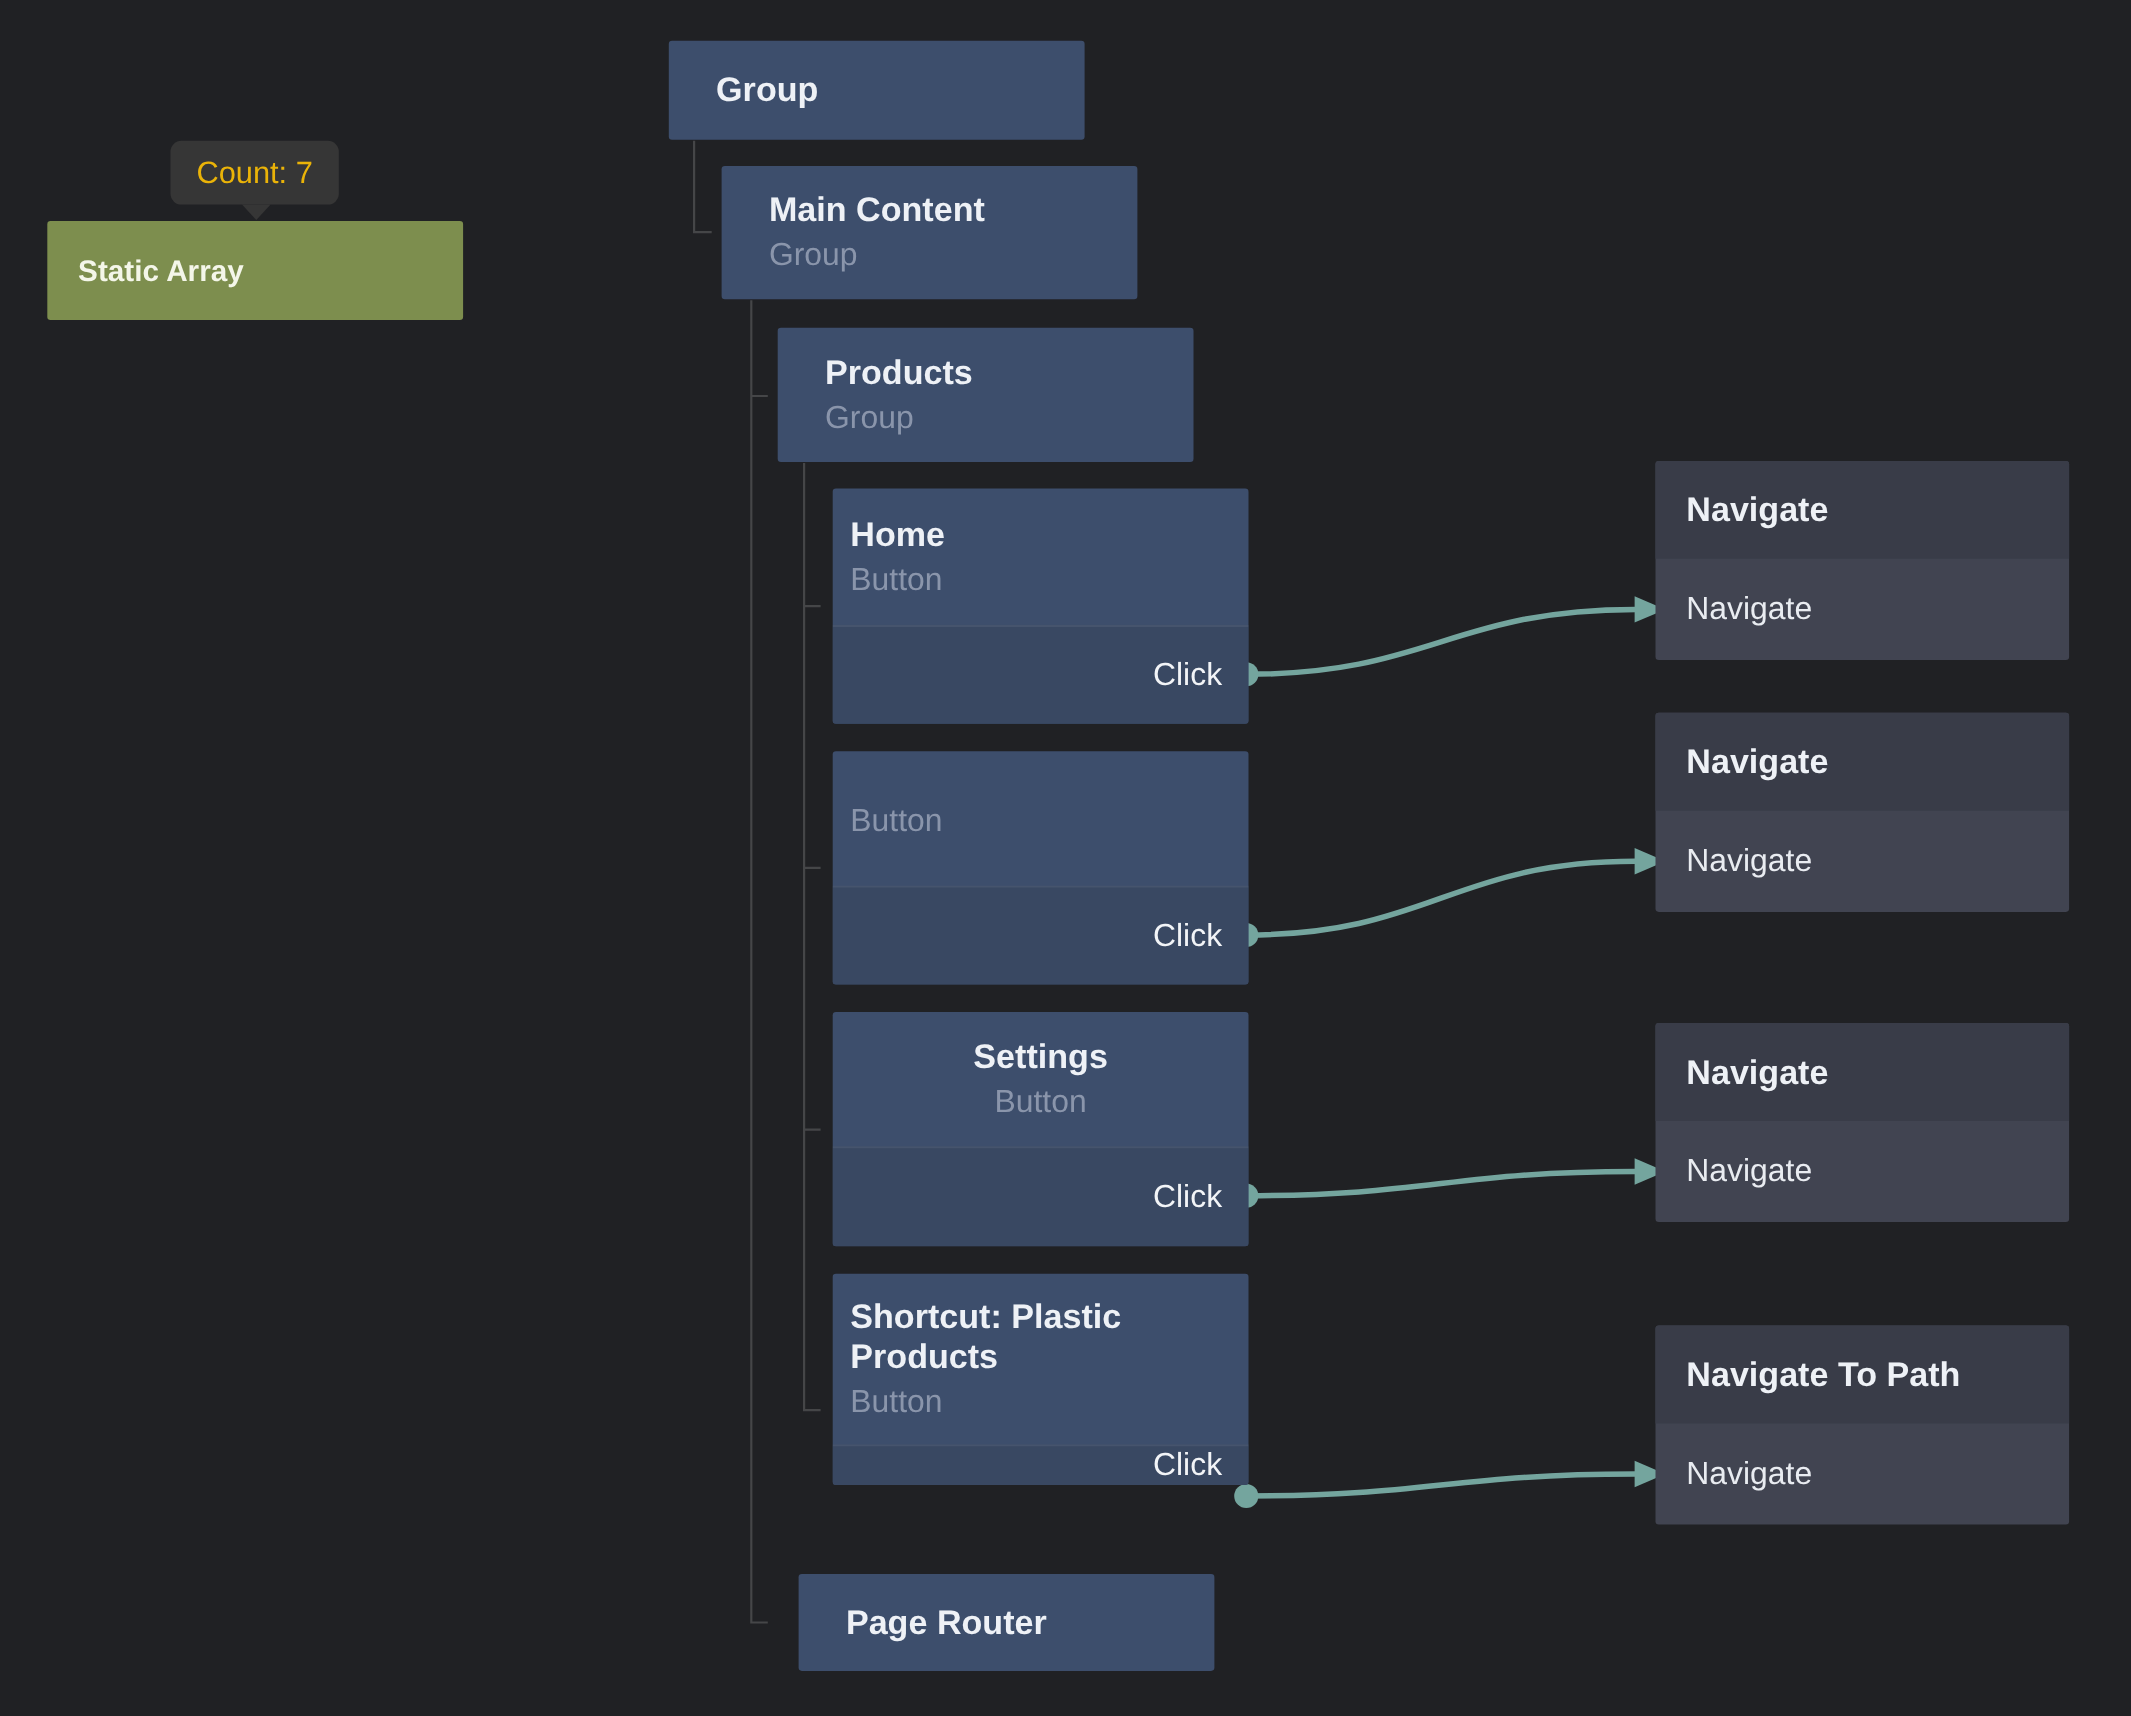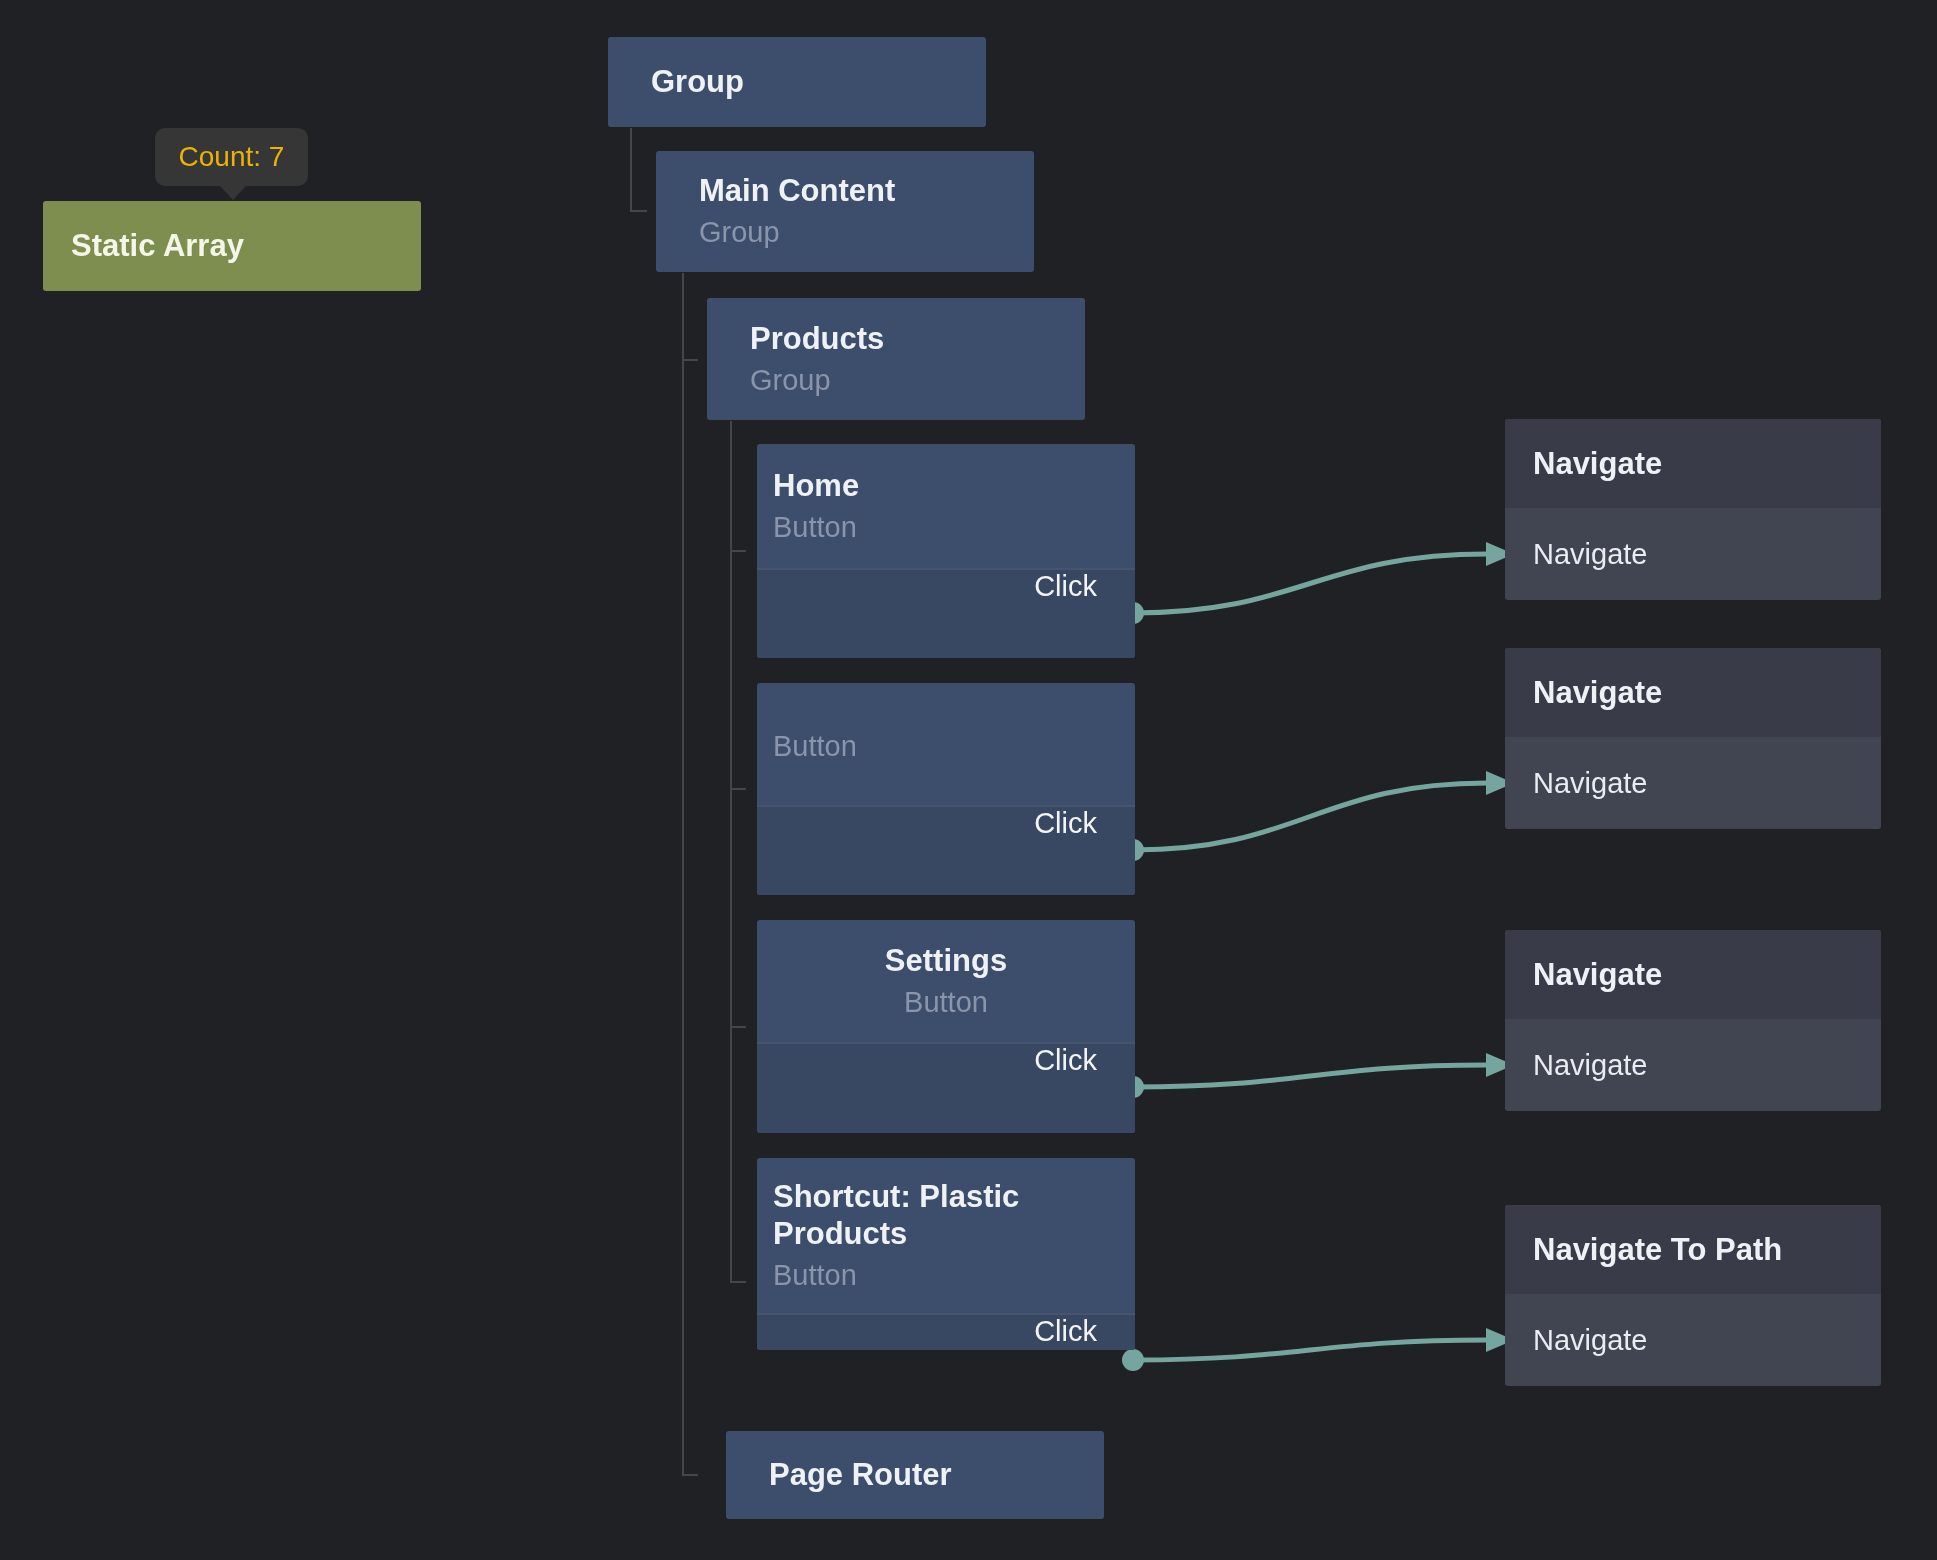--- a/index.html
+++ b/index.html
@@ -15,36 +15,36 @@
   
   .node{position:absolute;border-radius:3px;box-sizing:border-box;display:flex;flex-direction:column;}
   .title{font-size:31px;font-weight:700;color:#eef1f6;line-height:1.22;}
   .subtitle{font-size:29px;font-weight:400;color:#8a95ab;line-height:1.25;margin-top:4px;}
 
   
   .node.blue{background:#3d4e6c;}
   .node.blue .hdr{display:flex;flex-direction:column;justify-content:center;padding:0 16px;flex:0 0 auto;box-sizing:border-box;}
   .node.blue .nbody{
     flex:1 1 auto;background:#394862;border-top:2px solid rgba(255,255,255,.07);
-    display:flex;justify-content:flex-end;padding-right:38px;
+    display:flex;align-items:center;justify-content:flex-end;padding-right:24px;
     border-radius:0 0 3px 3px;box-sizing:border-box;
   }
   .out-label{font-size:29px;color:#f2f4f7;}
   .solo{justify-content:center;display:flex;flex-direction:column;padding:0 43px;flex:1;}
 
   
   .node.action{background:#414451;}
   .node.action .ahdr{flex:0 0 89px;background:#393c48;display:flex;align-items:center;padding:0 28px;border-radius:3px 3px 0 0;box-sizing:border-box;}
   .atitle{font-size:31px;font-weight:700;color:#eef1f6;}
   .node.action .arow{flex:1 1 auto;display:flex;align-items:center;padding:0 28px;box-sizing:border-box;}
   .alabel{font-size:29px;font-weight:400;color:#e9ecf1;}
 
   
   .node.static{background:#7d8e4e;flex-direction:row;align-items:center;padding:0 28px;}
-  .static-title{font-size:31px;font-weight:700;color:#f4f6e9;}
+  .static-title{font-size:27px;font-weight:700;color:#f4f6e9;}
 
   
   .tooltip{position:absolute;background:#363636;border-radius:10px;display:flex;align-items:center;justify-content:center;}
   .tooltip-text{font-size:28px;color:#eab308;}
   .tooltip-arrow{position:absolute;left:65px;top:100%;width:0;height:0;
     border-left:13px solid transparent;border-right:13px solid transparent;border-top:14px solid #363636;}
 </style>
 </head>
 <body>
 

